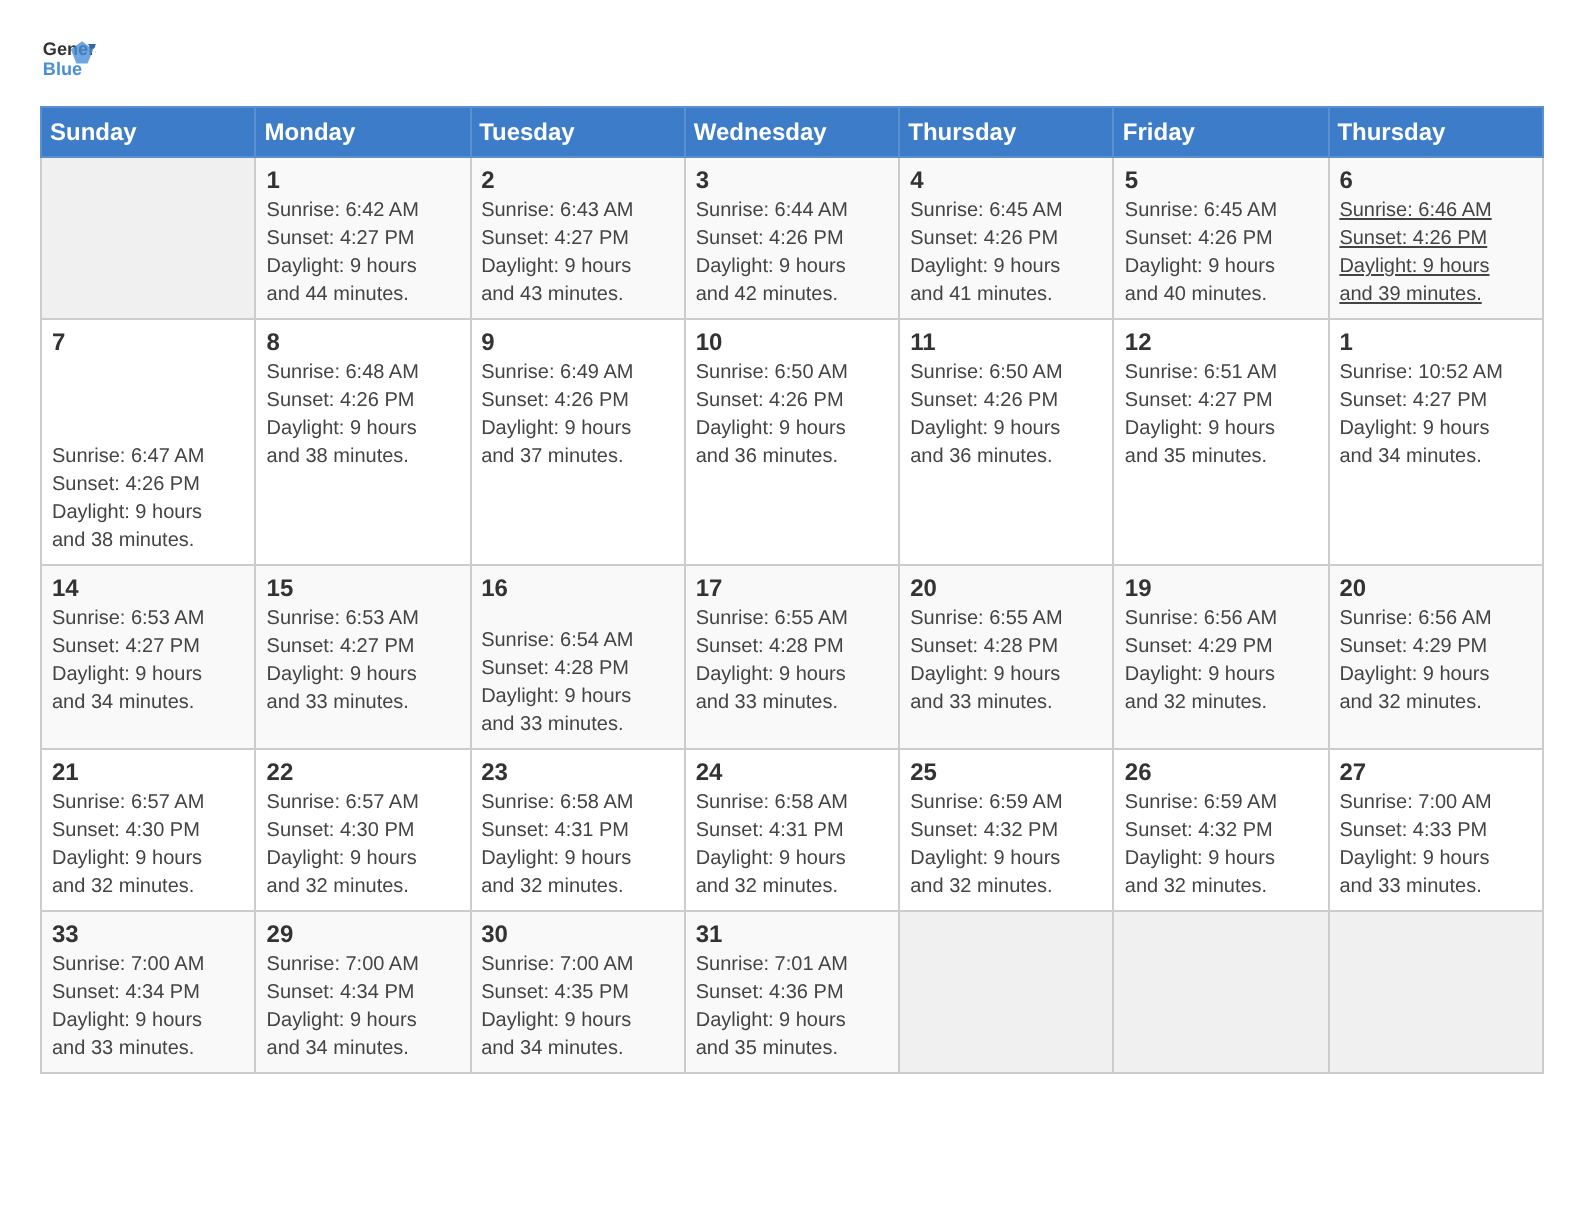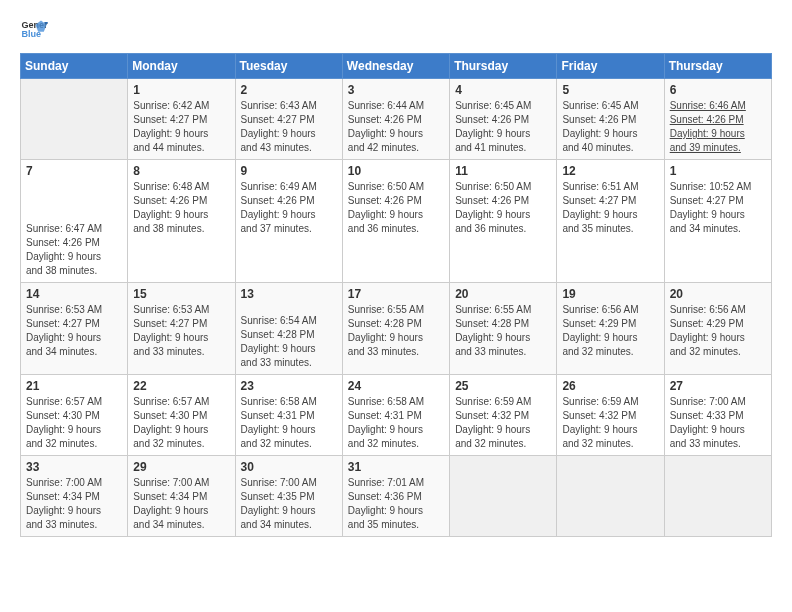--- a/index.html
+++ b/index.html
@@ -231,21 +231,21 @@
 and 34 minutes.</div>
           </td>
           <td>
             <span class="day-num">15</span>
             <div class="day-info" style="white-space: pre-line;">Sunrise: 6:53 AM
 Sunset: 4:27 PM
 Daylight: 9 hours
 and 33 minutes.</div>
           </td>
           <td>
-            <span class="day-num">13</span>
+            <span class="day-num">16</span>
             <div class="day-info" style="white-space: pre-line; margin-top: 13px;">Sunrise: 6:54 AM
 Sunset: 4:28 PM
 Daylight: 9 hours
 and 33 minutes.</div>
           </td>
           <td>
             <span class="day-num">17</span>
             <div class="day-info" style="white-space: pre-line;">Sunrise: 6:55 AM
 Sunset: 4:28 PM
 Daylight: 9 hours

